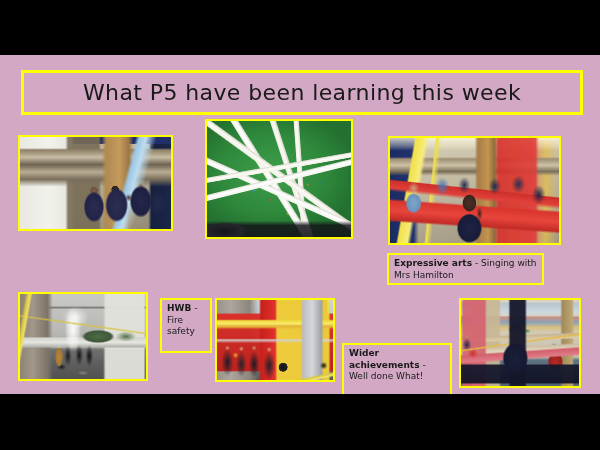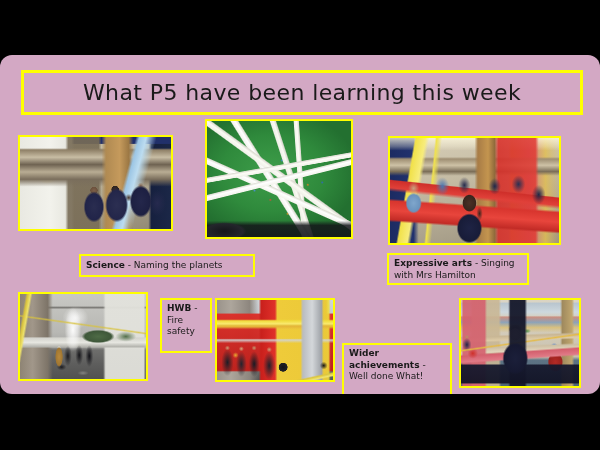--- a/index.html
+++ b/index.html
@@ -23,21 +23,20 @@
 
   
   #slide-canvas {
     position: absolute;
     left: 0;
     top: 55px;
     width: 600px;
     height: 339px;
     background: #d3a8c4;
     overflow: hidden;
-    border-radius: 12px;
   }
 
   
   #title-box {
     position: absolute;
     left: 21px;
     top: 15px;
     width: 562px;
     height: 45px;
     border: 3px solid #ffff00;
@@ -331,27 +330,22 @@
     </div>
 
     <div class="photo" style="left:205px; top:64px; width:148px; height:120px;">
       <div class="ph-inner art-green-strips"></div>
     </div>
 
     <div class="photo" style="left:388px; top:81px; width:173px; height:109px;">
       <div class="ph-inner art-classroom-red"></div>
     </div>
 
-    <div class="caption" style="left:79px; top:199px; width:176px; height:23px;">
-      <div class="cap-inner">
-        <b>Science</b><span> - </span><span>Naming the planets</span>
-      </div>
-    </div>
-
-    <div class="caption cap-stack" style="left:387px; top:198px; width:142px; height:32px;">
+
+    <div class="caption cap-stack" style="left:387px; top:198px; width:157px; height:32px;">
       <div class="cap-inner">
         <b>Expressive arts</b><span> - </span><span>Singing with Mrs Hamilton</span>
       </div>
     </div>
 
     <div class="photo" style="left:18px; top:237px; width:130px; height:89px;">
       <div class="ph-inner art-fire-spray"></div>
     </div>
 
     <div class="caption cap-stack" style="left:160px; top:243px; width:52px; height:55px;">

